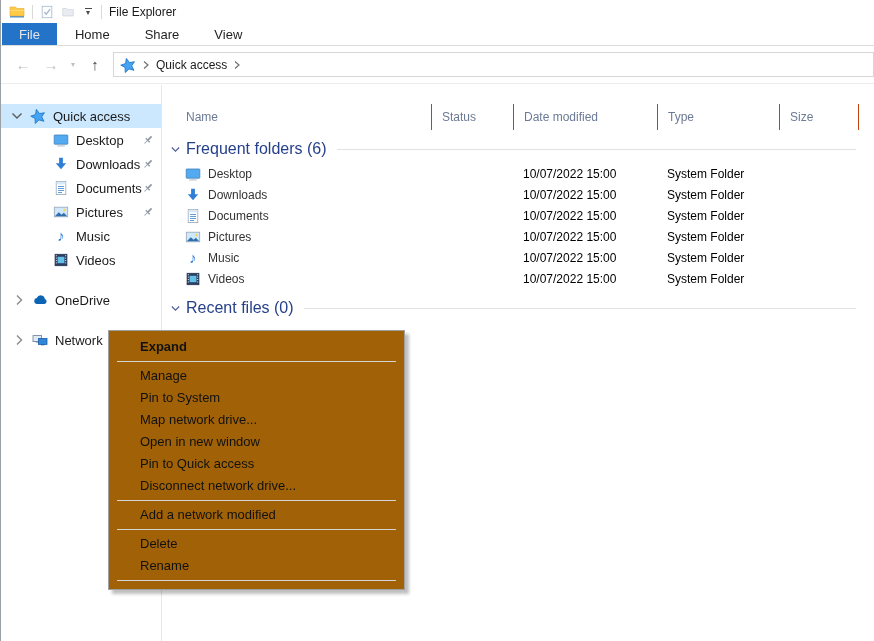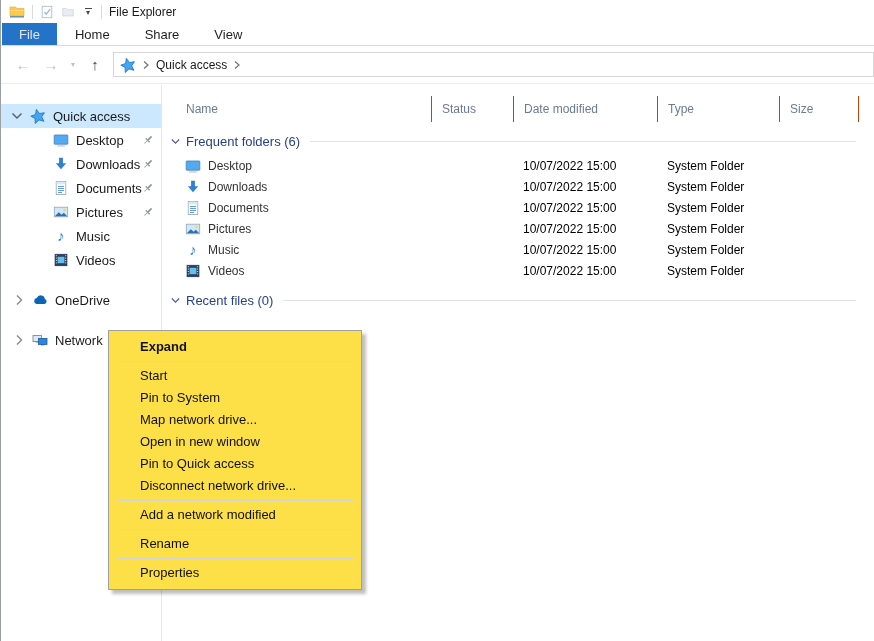--- a/index.html
+++ b/index.html
@@ -41,38 +41,38 @@
   .sb-chev { width:16px; height:16px; flex:none; color:#5a5a5a; margin-left:8px; }
   .sb-row.root .sb-chev { margin-left:10px; color:#8a8a8a; }
   .sb-ic { width:16px; height:16px; flex:none; margin:0 7px 0 5px; }
   .sb-row.child { padding-left:52px; }
   .sb-row.child .sb-ic { margin-left:0; }
   .pin { position:absolute; right:6px; top:5px; width:14px; height:14px; }
   .music-glyph { font-size:15px; color:#2e7cd6; width:16px; text-align:center; line-height:16px; flex:none; margin:0 7px 0 0; }
 
   
   .content { position:absolute; top:0; left:161px; right:0; bottom:0; }
-  .cols { margin-top:11px; height:26px; display:grid; grid-template-columns:269px 82px 144px 122px 79px 1fr; font-size:12px; color:#6b7a95; }
+  .cols { margin-top:19px; height:26px; display:grid; grid-template-columns:269px 82px 144px 122px 79px 1fr; font-size:12px; color:#6b7a95; }
   .col { display:flex; align-items:center; padding-left:10px; }
   .col.name { padding-left:24px; }
   .col + .col { border-left:1px solid #c2410c; }
 
-  .group-hd { margin-top:9px; height:20px; display:flex; align-items:center; color:#26418b; font-size:13px; padding-left:7px; }
+  .group-hd { margin-top:9px; height:20px; display:flex; align-items:center; color:#26418b; font-size:16px; padding-left:7px; }
   .group-chev { width:13px; height:13px; flex:none; color:#50619c; margin-right:4px; }
   .group-rule { flex:1; height:1px; background:#e2e2e2; margin:0 18px 0 10px; }
 
   .rows { margin-top:4px; }
   .row { height:21px; display:grid; grid-template-columns:269px 82px 144px 122px 79px 1fr; align-items:center; font-size:12px; color:#3b3b3b; }
   .cell { padding-left:10px; overflow:hidden; white-space:nowrap; }
   .cell.name { padding-left:23px; display:flex; align-items:center; gap:7px; color:#333; }
   .cell.dim { color:#000000; }
   .row .music-glyph { margin:0; }
 
   
-  .ctx { position:absolute; left:107px; top:330px; width:254px; background:#fde047; border:1px solid #a0a0a0; box-shadow:4px 4px 3px rgba(0,0,0,0.25); padding:5px 0; font-size:13px; color:#111; z-index:10; }
+  .ctx { position:absolute; left:107px; top:330px; width:297px; background:#a16207; border:1px solid #a0a0a0; box-shadow:4px 4px 3px rgba(0,0,0,0.25); padding:5px 0; font-size:13px; color:#111; z-index:10; }
   .ctx-item { height:22px; line-height:22px; padding-left:31px; }
   .ctx-item.default { font-weight:bold; }
   .ctx-sep { height:1px; background:#d4d4d4; margin:3px 8px; }
 </style>
 </head>
 <body>
 
 <div class="window">
 
   <div class="titlebar">
@@ -386,27 +386,27 @@
         </svg>
         <span>Recent files (0)</span>
         <span class="group-rule"></span>
       </div>
     </div>
   </div>
 
   <div class="ctx">
     <div class="ctx-item default">Expand</div>
     <div class="ctx-sep"></div>
-    <div class="ctx-item">Start</div>
+    <div class="ctx-item">Manage</div>
     <div class="ctx-item">Pin to System</div>
     <div class="ctx-item">Map network drive...</div>
     <div class="ctx-item">Open in new window</div>
     <div class="ctx-item">Pin to Quick access</div>
     <div class="ctx-item">Disconnect network drive...</div>
     <div class="ctx-sep"></div>
     <div class="ctx-item">Add a network modified</div>
     <div class="ctx-sep"></div>
+    <div class="ctx-item">Delete</div>
     <div class="ctx-item">Rename</div>
     <div class="ctx-sep"></div>
-    <div class="ctx-item">Properties</div>
   </div>
 
 </div>
 
 </body></html>

